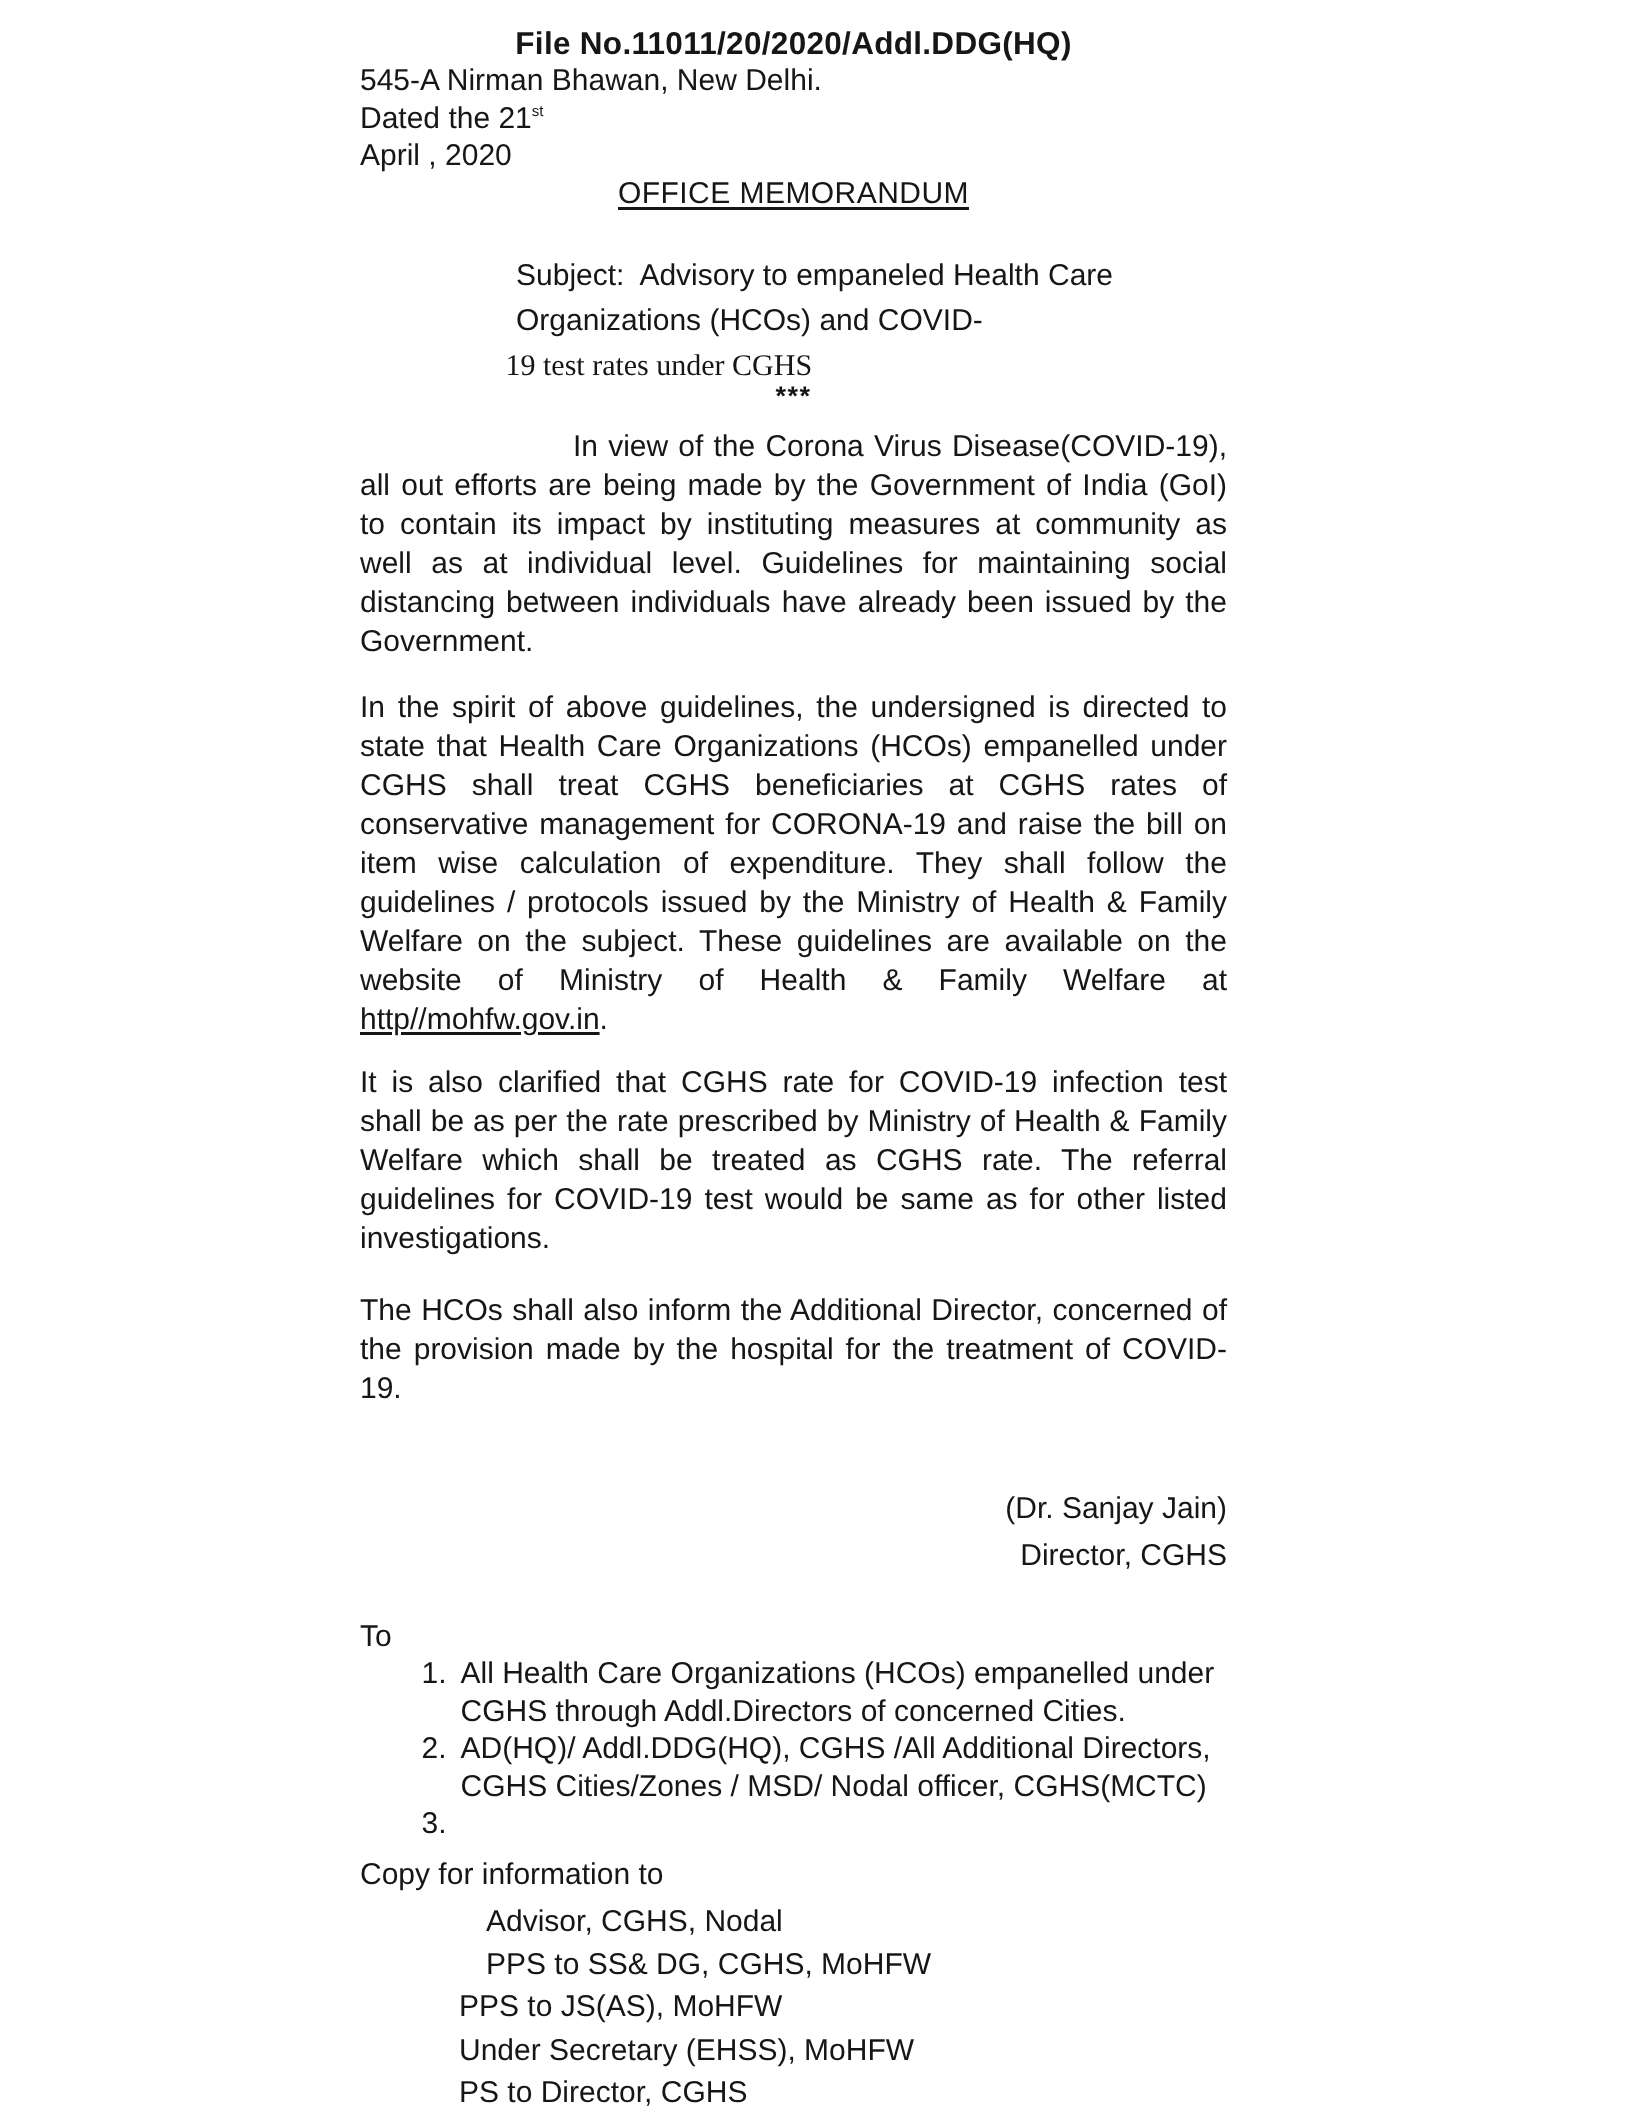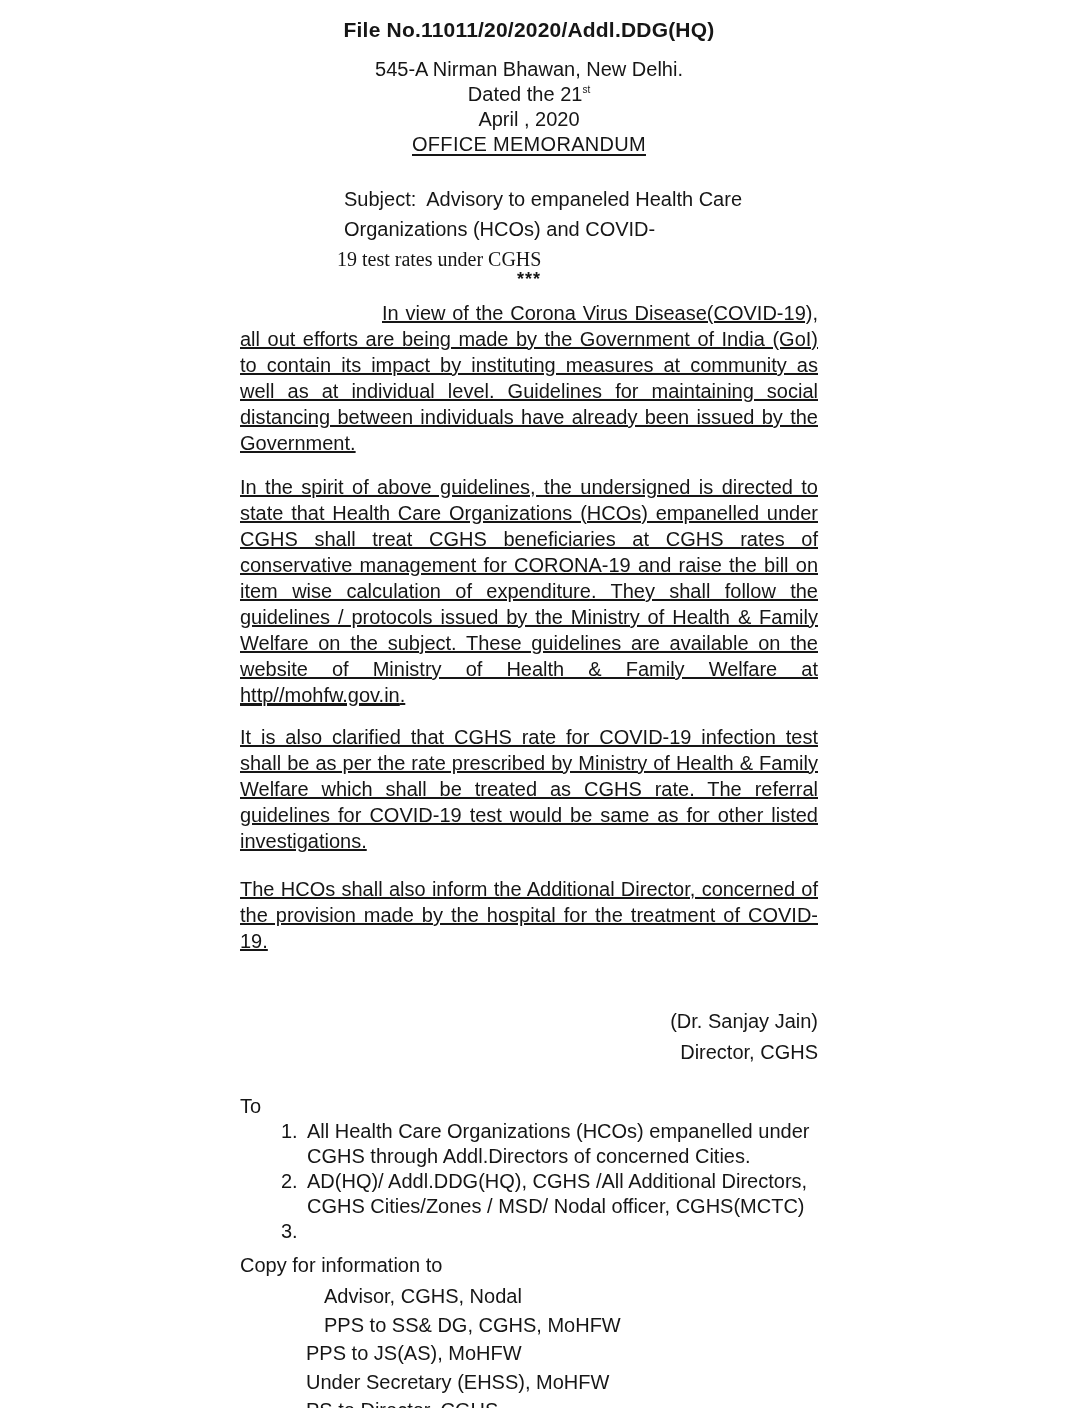--- a/index.html
+++ b/index.html
@@ -22,22 +22,21 @@
     font-size: 21px;
     letter-spacing: 0.2px;
     line-height: 24px;
   }
   .letterhead {
     margin-top: 82px;
     text-align: center;
     line-height: 25px;
   }
   .dateline {
-    margin-top: 15px;
-    text-align: center;
+    text-align: left;
     line-height: 25px;
   }
   .dateline sup {
     font-size: 10px;
     line-height: 0;
   }
   .om-title {
     margin-top: 0px;
     text-align: center;
     line-height: 24px;
@@ -55,21 +54,20 @@
     margin-top: -6px;
     text-align: center;
     font-weight: bold;
     font-size: 18px;
     line-height: 22px;
     letter-spacing: 1px;
   }
   .body-para {
     text-align: justify;
     line-height: 26px;
-    text-decoration: underline;
   }
   .para1 { margin-top: 10px; text-indent: 142px; }
   .para2 { margin-top: 18px; }
   .para3 { margin-top: 16px; }
   .para4 { margin-top: 22px; }
   .doc-link {
     color: inherit;
     text-decoration: underline;
     text-underline-offset: 2px;
   }

